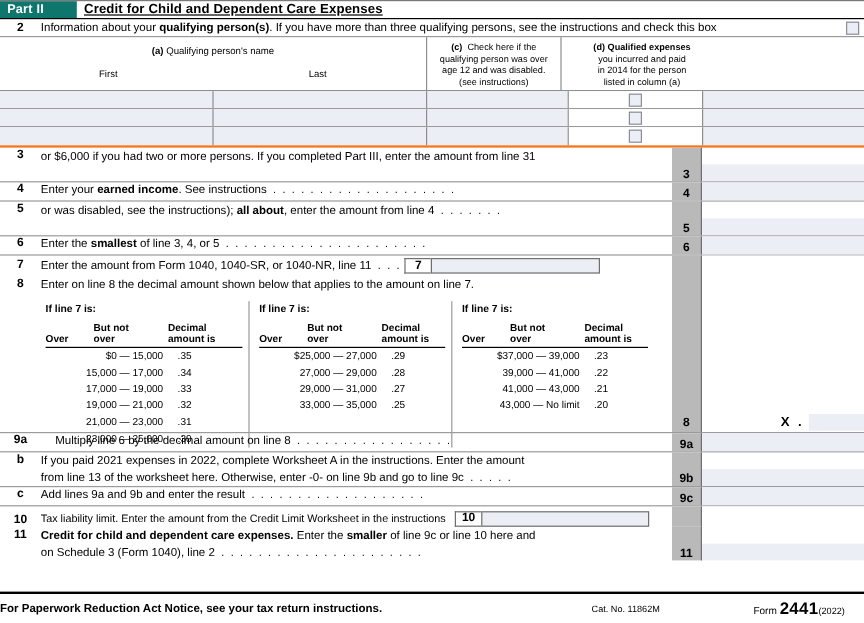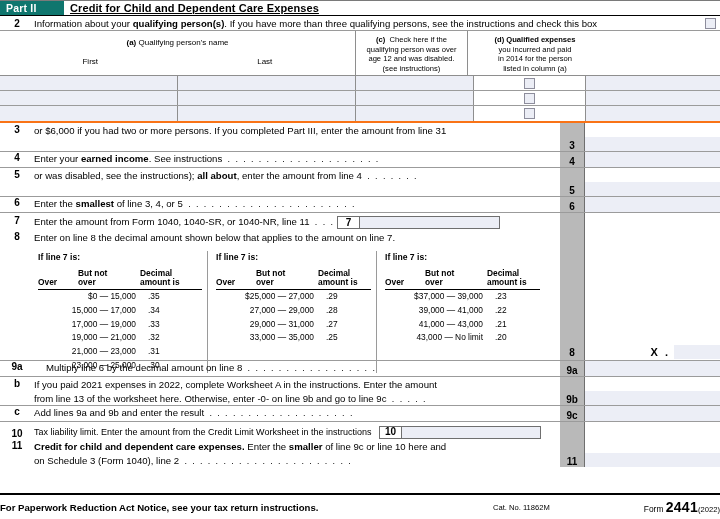--- a/index.html
+++ b/index.html
@@ -212,21 +212,21 @@
   .footer {
     position: absolute;
     left: 0; right: 0; bottom: 0;
     height: 26px;
     border-top: 2px solid #000;
     display: flex; align-items: center;
     font-size: 9.6px;
   }
   .ft-notice { font-weight: bold; flex: 0 0 auto; }
   .ft-cat { position: absolute; left: 493px; font-size: 7.6px; }
-  .ft-form { position: absolute; right: 0; font-size: 8.4px; }
+  .ft-form { position: absolute; right: 16px; font-size: 8.4px; }
   .ft-form b { font-size: 14px; font-weight: bold; letter-spacing: .3px;}
   .ft-form .yr { font-size: 7.6px; }
   .hr-thin { border-bottom: 1px solid #9b9b9b; }
 </style>
 </head>
 <body>
 
 <div class="form">
 
   <div class="parthead">

